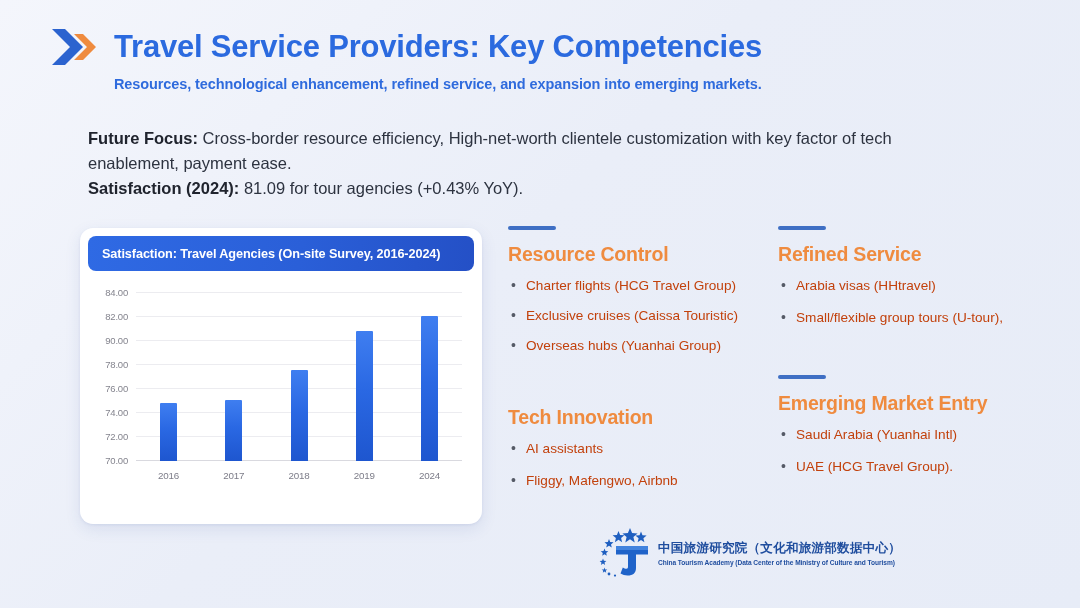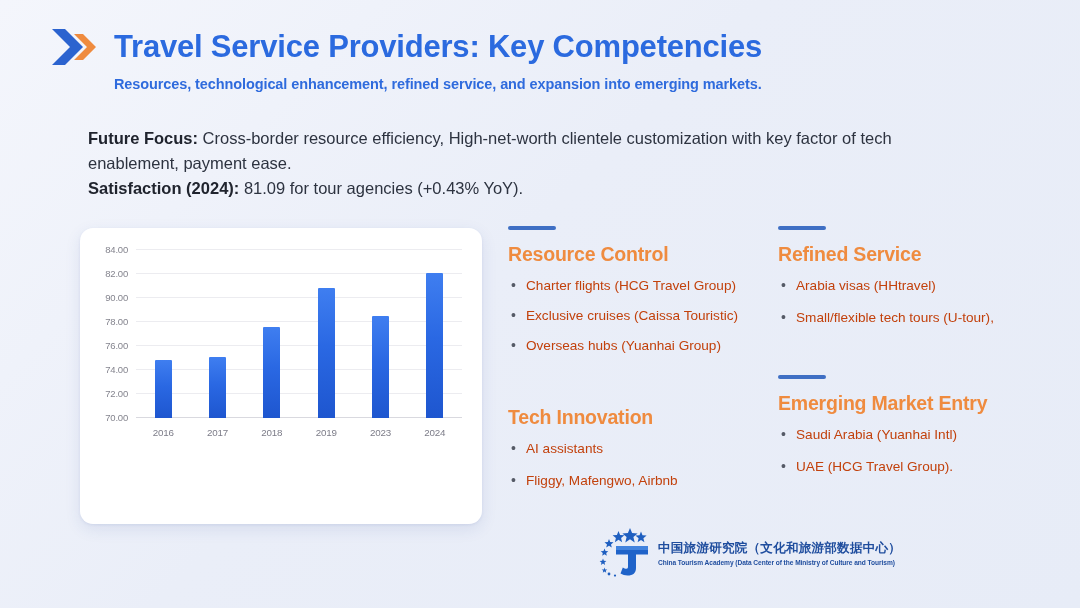--- a/index.html
+++ b/index.html
@@ -280,20 +280,23 @@
     </div>
     <div class="slide-subtitle">Resources, technological enhancement, refined service, and expansion into emerging markets.</div>
   </div>
 
   <div class="lead">
     <span class="line"><b>Future Focus:</b><span> Cross-border resource efficiency, High-net-worth clientele customization with key factor of  tech enablement, payment ease.</span></span>
     <span class="line"><b>Satisfaction (2024):</b><span> 81.09 for tour agencies (+0.43% YoY).</span></span>
   </div>
 
   <div class="chart-card">
+    <div class="chart-title-bar">
+      <span class="chart-title-text">Satisfaction: Travel Agencies (On-site Survey, 2016-2024)</span>
+    </div>
     <div class="chart-body">
       <div class="plot">
         <div id="grid-layer">
             <div class="gridline base" style="bottom: 0%;">
               <span class="ytick" style="top: 0px;">70.00</span>
             </div>
             <div class="gridline" style="bottom: 14.2857%;">
               <span class="ytick" style="top: 0px;">72.00</span>
             </div>
             <div class="gridline" style="bottom: 28.5714%;">
@@ -324,24 +327,20 @@
               <div class="bar" title="2017: 75.12" style="height: 36.5714%;"></div>
               <span class="xtick">2017</span>
             </div>
             <div class="bar-slot">
               <div class="bar" title="2018: 77.62" style="height: 54.4286%;"></div>
               <span class="xtick">2018</span>
             </div>
             <div class="bar-slot">
               <div class="bar" title="2019: 80.85" style="height: 77.5%;"></div>
               <span class="xtick">2019</span>
-            </div>
-            <div class="bar-slot">
-              <div class="bar" title="2023: 78.52" style="height: 60.8571%;"></div>
-              <span class="xtick">2023</span>
             </div>
             <div class="bar-slot">
               <div class="bar" title="2024: 82.05" style="height: 86.0714%;"></div>
               <span class="xtick">2024</span>
             </div>
           </div>
       </div>
     </div>
   </div>
 
@@ -366,21 +365,21 @@
       </ul>
     </div>
   </div>
 
   <div class="col col-right" style="top:226px;">
     <div class="block">
       <div class="accent-rule"></div>
       <div class="block-heading">Refined Service</div>
       <ul class="bullets tight">
         <li>Arabia visas (HHtravel)</li>
-        <li>Small/flexible tech tours (U-tour),</li>
+        <li>Small/flexible group tours (U-tour),</li>
       </ul>
     </div>
   </div>
 
   <div class="col col-right" style="top:375px;">
     <div class="block">
       <div class="accent-rule"></div>
       <div class="block-heading">Emerging Market Entry</div>
       <ul class="bullets tight">
         <li>Saudi Arabia (Yuanhai Intl)</li>

